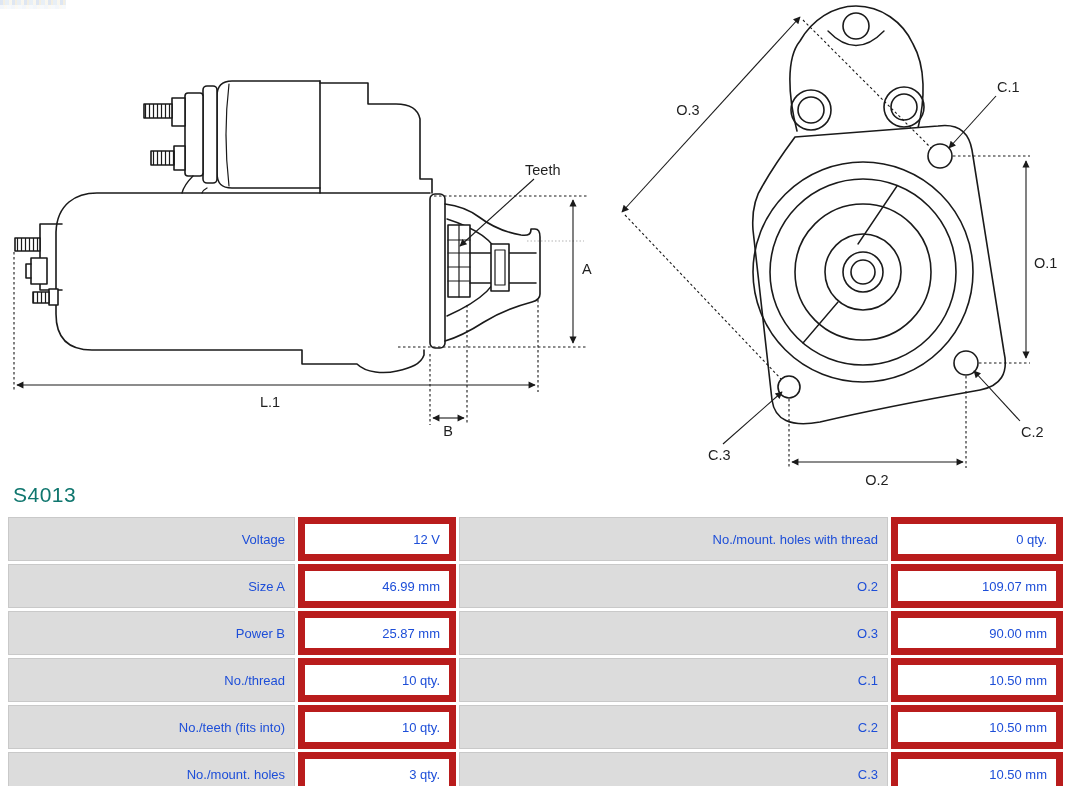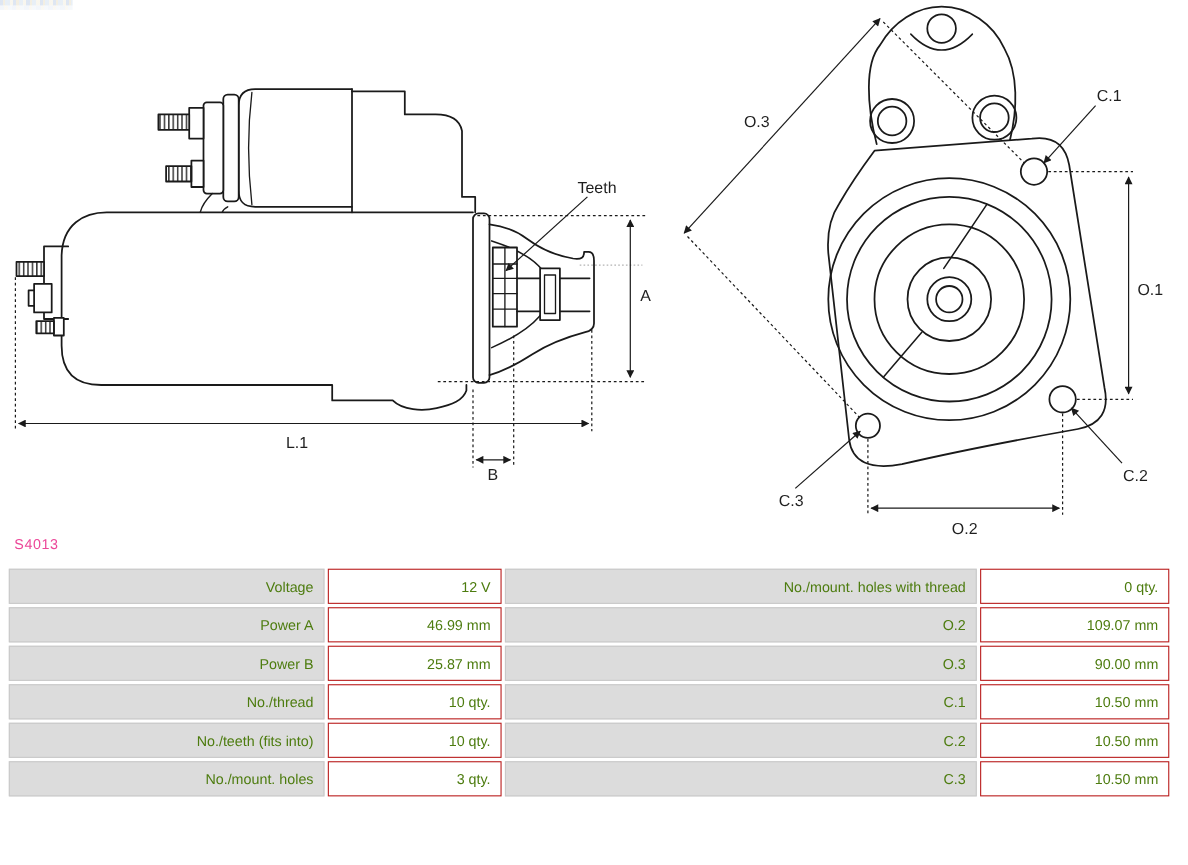--- a/index.html
+++ b/index.html
@@ -8,31 +8,31 @@
     font-family:"Liberation Sans",sans-serif;overflow:hidden;
   }
   .corner-artifact{position:absolute;left:0;top:0;width:66px;height:9px;}
   .corner-artifact .r1{height:5px;opacity:.55;
     background:repeating-linear-gradient(90deg,#c3d2e8 0 3px,#e9e1cb 3px 5px,#d5e2ef 5px 9px,#f3efe1 9px 12px);}
   .corner-artifact .r2{height:4px;opacity:.30;
     background:repeating-linear-gradient(90deg,#d7e2f0 0 4px,#efe9d8 4px 7px,#e2ebf4 7px 11px);}
   .drawing{position:absolute;left:0;top:0;}
   svg text{font-family:"Liberation Sans",sans-serif;font-size:14.5px;fill:#1f1f1f;}
   .part-number{
-    position:absolute;left:13px;top:484px;font-size:13px;line-height:21px;
-    color:#ec4899;letter-spacing:.5px;
+    position:absolute;left:13px;top:484px;font-size:21px;line-height:21px;
+    color:#0f766e;letter-spacing:.5px;
   }
   .spec-table-wrap{position:absolute;left:5px;top:514px;width:1064px;}
   table.spec{border-collapse:separate;border-spacing:3px;table-layout:fixed;width:1061px;}
   table.spec td{
-    height:30px;font-size:13px;color:#4d7c0f;text-align:right;
+    height:30px;font-size:13px;color:#1d4ed8;text-align:right;
     padding:0 9px 0 4px;vertical-align:middle;white-space:nowrap;overflow:hidden;
   }
   td.lbl{background:#dcdcdc;border:1px solid #c9c9c9;}
-  td.val{background:#ffffff;border:1px solid #b91c1c;}
+  td.val{background:#ffffff;border:7px solid #b91c1c;}
 </style>
 </head>
 <body>
 
 <div class="page">
 
   <div class="corner-artifact">
     <div class="r1"></div>
       <div class="r2"></div>
   </div>
@@ -151,21 +151,21 @@
           <col style="width:172px">
       </colgroup>
       <tbody>
         <tr>
           <td class="lbl">Voltage</td>
           <td class="val">12 V</td>
           <td class="lbl">No./mount. holes with thread</td>
           <td class="val">0 qty.</td>
         </tr>
         <tr>
-          <td class="lbl">Power A</td>
+          <td class="lbl">Size A</td>
           <td class="val">46.99 mm</td>
           <td class="lbl">O.2</td>
           <td class="val">109.07 mm</td>
         </tr>
         <tr>
           <td class="lbl">Power B</td>
           <td class="val">25.87 mm</td>
           <td class="lbl">O.3</td>
           <td class="val">90.00 mm</td>
         </tr>

